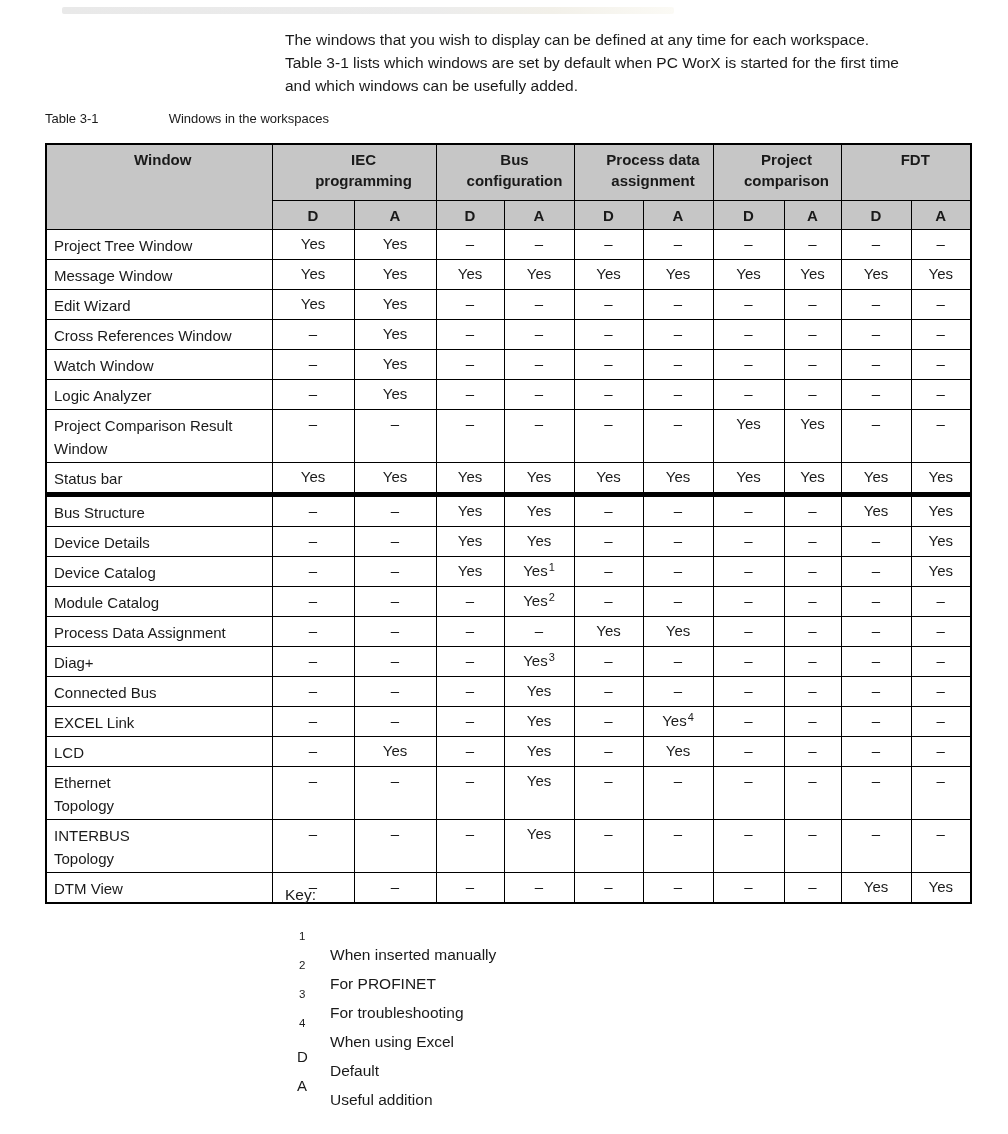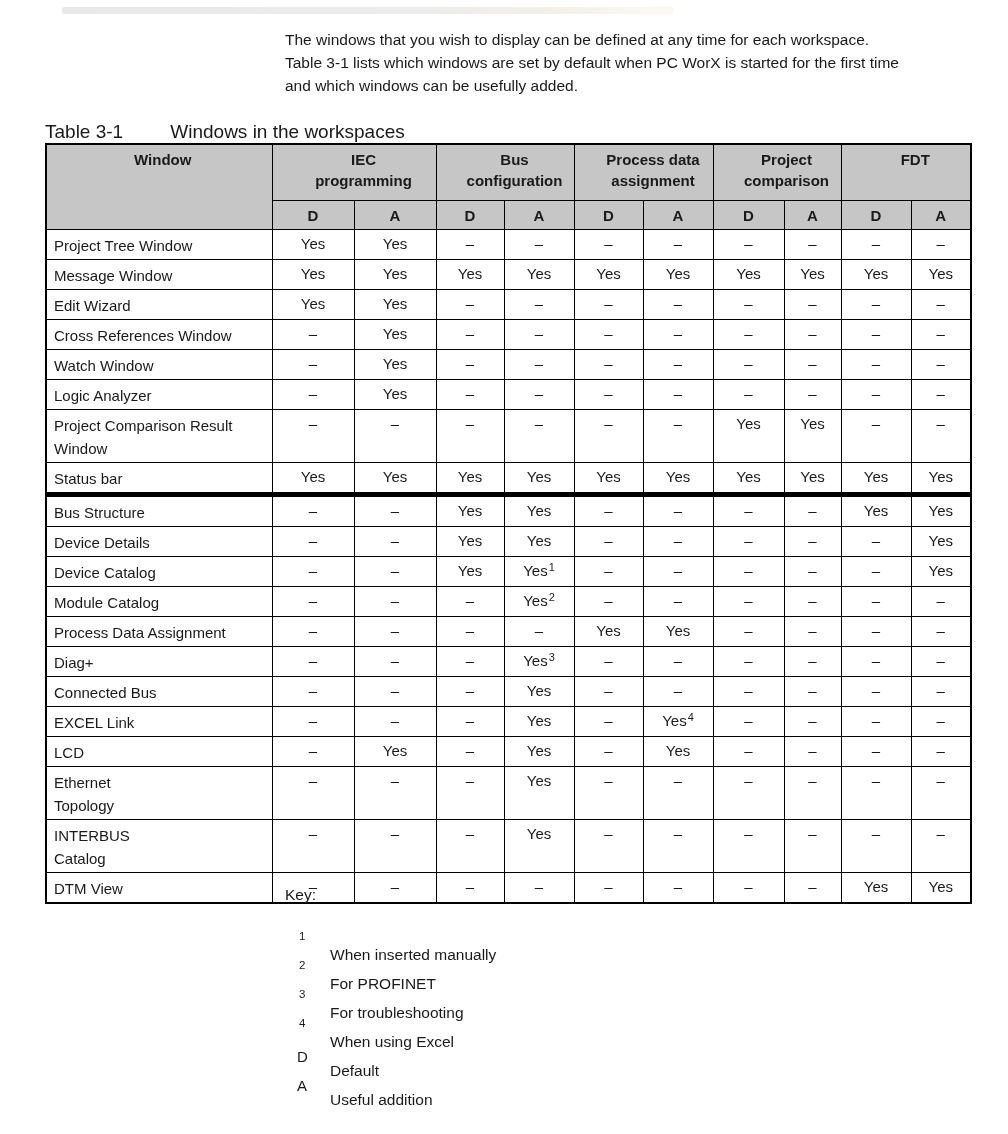--- a/index.html
+++ b/index.html
@@ -12,21 +12,21 @@
   .smudge {
     position:absolute; left:62px; top:7px; width:612px; height:7px;
     background:linear-gradient(to right,#e9e9e9 0%,#ececec 60%,#f2f0e9 80%,#fbfaf5 100%);
     border-radius:2px;
   }
   .intro {
     position:absolute; left:285px; top:28px; width:700px;
     font-size:15.5px; line-height:23px;
   }
   .caption {
-    position:absolute; left:45px; top:121px; font-size:19px;
+    position:absolute; left:45px; top:111px; font-size:13px;
   }
   .caption .cap-label { display:inline-block; width:120px; }
 
   table.win {
     position:absolute; left:45px; top:143px; width:925px;
     border-collapse:collapse; table-layout:fixed;
     border:2px solid #000;
   }
   table.win th, table.win td {
     border:1px solid #000;
@@ -348,21 +348,21 @@
         <td class="val">Yes</td>
         <td class="val">–</td>
         <td class="val">–</td>
         <td class="val">–</td>
         <td class="val">–</td>
         <td class="val">–</td>
         <td class="val">–</td>
       </tr>
       <tr>
         <td class="name">INTERBUS
-Catalog</td>
+Topology</td>
         <td class="val">–</td>
         <td class="val">–</td>
         <td class="val">–</td>
         <td class="val">Yes</td>
         <td class="val">–</td>
         <td class="val">–</td>
         <td class="val">–</td>
         <td class="val">–</td>
         <td class="val">–</td>
         <td class="val">–</td>

